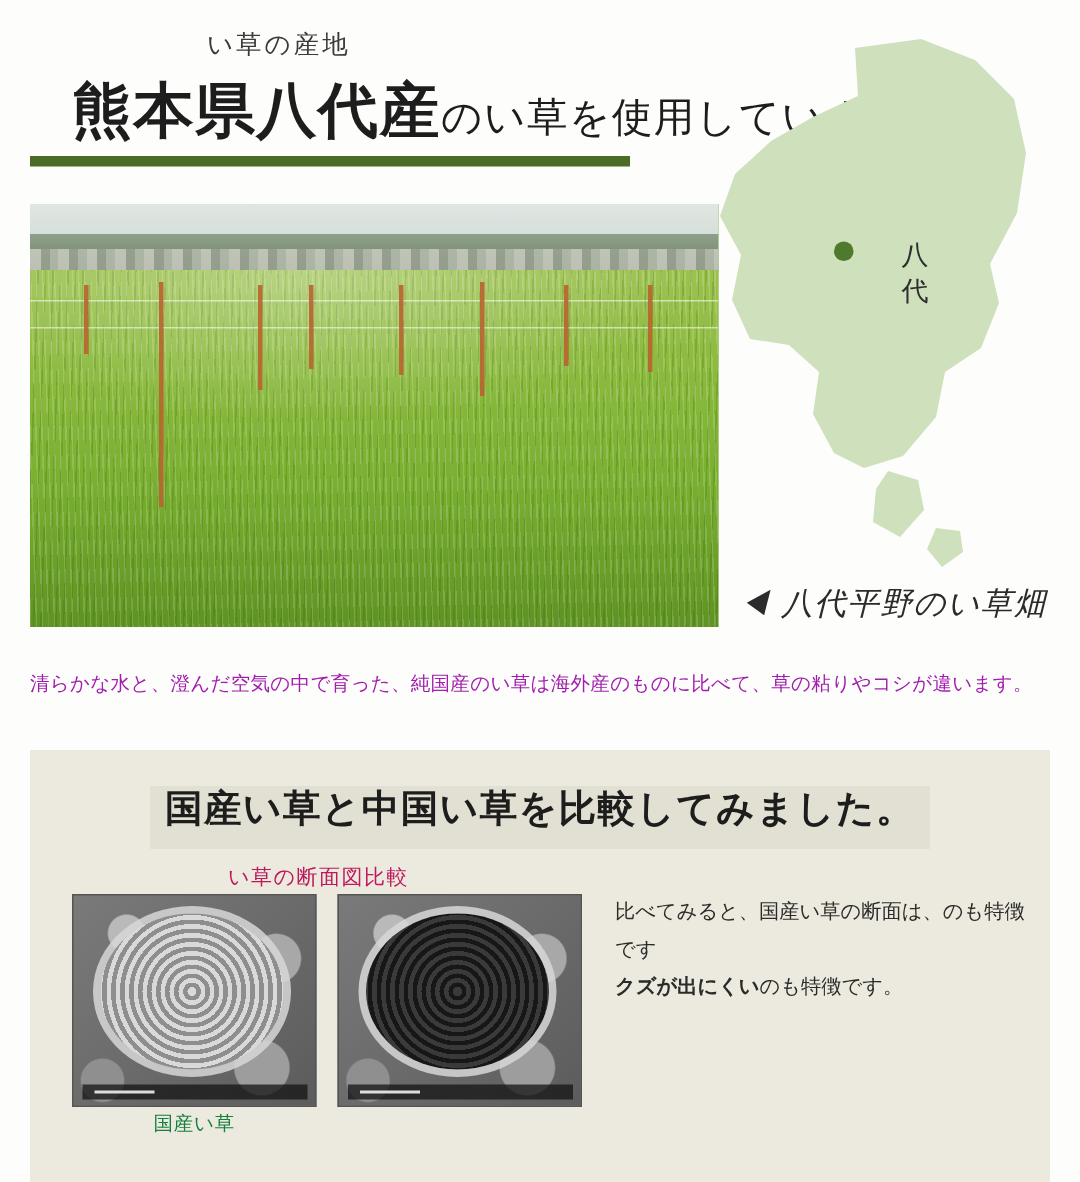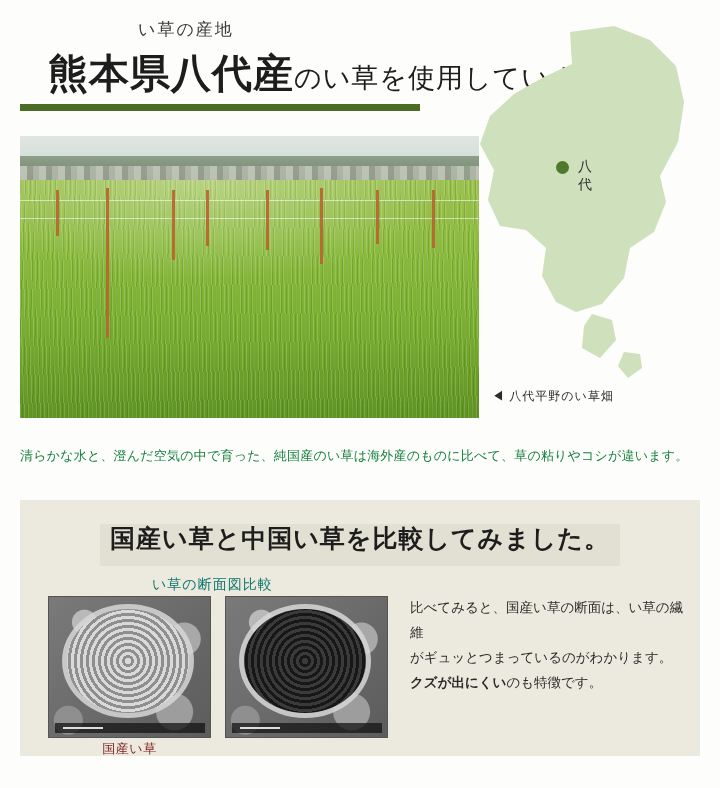--- a/index.html
+++ b/index.html
@@ -67,23 +67,23 @@
     position: absolute;
     left: 386px;
     top: 22px;
     width: 320px;
     height: 390px;
   }
   .map-wrap svg { display: block; }
 
   .map-dot-label {
     position: absolute;
-    left: 578px;
+    left: 601px;
     top: 158px;
-    font-size: 14px;
+    font-size: 18px;
     color: #2e2e2e;
     letter-spacing: 1px;
   }
   .map-dot {
     position: absolute;
     left: 556px;
     top: 161px;
     width: 13px;
     height: 13px;
     border-radius: 50%;
@@ -142,43 +142,44 @@
   .wire {
     position: absolute;
     height: 1px;
     background: rgba(255,255,255,.55);
   }
 
   .photo-caption {
     position: absolute;
     left: 492px;
     top: 388px;
-    font-size: 12px;
+    font-size: 21px;
     color: #2b2b2b;
     letter-spacing: 1px;
     white-space: nowrap;
+    font-style: italic;
   }
 
   .lead-text {
     position: absolute;
     left: 20px;
     top: 447px;
     font-size: 13px;
-    color: #15803d;
+    color: #a21caf;
     letter-spacing: .2px;
     white-space: nowrap;
   }
 
   
   .compare-section {
     position: absolute;
     left: 20px;
     top: 500px;
     width: 680px;
-    height: 256px;
+    height: 288px;
     background: #eceade;
   }
 
   .compare-title-band {
     position: absolute;
     left: 80px;
     top: 24px;
     width: 520px;
     height: 42px;
     background: #e2e0d2;
@@ -194,21 +195,21 @@
     font-weight: bold;
     letter-spacing: 1px;
     color: #1d1d1d;
   }
 
   .section-subtitle {
     position: absolute;
     left: 132px;
     top: 76px;
     font-size: 14px;
-    color: #0f766e;
+    color: #be185d;
     letter-spacing: 1px;
   }
 
   .micro-row {
     position: absolute;
     left: 28px;
     top: 96px;
     width: 340px;
     height: 140px;
     display: flex;
@@ -266,21 +267,21 @@
     left: 28px;
     top: 240px;
     width: 340px;
     display: flex;
     gap: 14px;
   }
   .micro-label {
     width: 163px;
     text-align: center;
     font-size: 13px;
-    color: #7f1d1d;
+    color: #15803d;
     letter-spacing: .5px;
   }
 
   .compare-body {
     position: absolute;
     left: 390px;
     top: 96px;
     width: 278px;
     font-size: 13.5px;
     line-height: 1.85;
@@ -359,19 +360,18 @@
       <div class="disc"></div>
       <div class="scalebar"></div>
     </div>
   </div>
 
   <div class="micro-labels">
     <div class="micro-label">国産い草</div>
   </div>
 
   <div class="compare-body">
-    <div>比べてみると、国産い草の断面は、い草の繊維</div>
-    <div>がギュッとつまっているのがわかります。</div>
+    <div>比べてみると、国産い草の断面は、のも特徴です</div>
     <div>
       <b>クズが出にくい</b><span>のも特徴です。</span>
     </div>
   </div>
 </div>
 
 </body></html>

